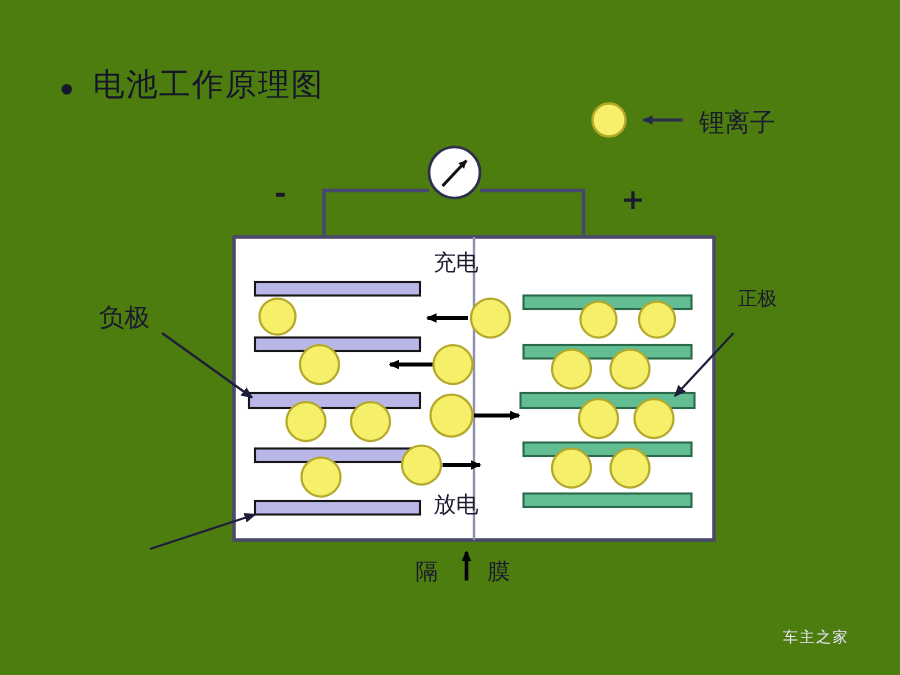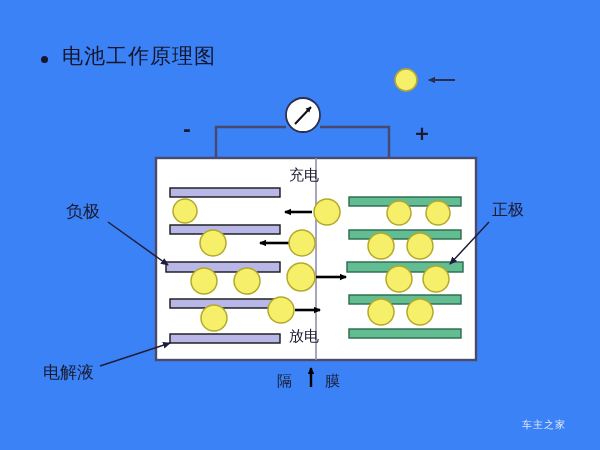--- a/index.html
+++ b/index.html
@@ -4,21 +4,21 @@
 <style>
   html, body {
     margin: 0; padding: 0;
     width: 600px; height: 450px;
     overflow: hidden;
     font-family: "DejaVu Sans", "Liberation Sans", sans-serif;
   }
   #stage {
     position: relative;
     width: 600px; height: 450px;
-    background: #3b82f6;
+    background: #4d7c0f;
   }
   #svgroot { position: absolute; left: 0; top: 0; }
   .lbl {
     position: absolute;
     color: #1a1a2e;
     white-space: nowrap;
     font-family: "DejaVu Sans", "Liberation Sans", sans-serif;
   }
   .title {
     left: 62px; top: 42px;
@@ -28,21 +28,21 @@
   }
   .bullet {
     position: absolute;
     left: 41px; top: 56px;
     width: 7px; height: 7px;
     border-radius: 50%;
     background: #16162c;
   }
   .legend-text { left: 466px; top: 70px; font-size: 17px; }
   .lbl-neg { left: 66px; top: 200px; font-size: 17px; }
-  .lbl-pos { left: 492px; top: 200px; font-size: 16px; }
+  .lbl-pos { left: 492px; top: 190px; font-size: 13px; }
   .lbl-elec { left: 43px; top: 361px; font-size: 17px; }
   .lbl-charge { left: 289px; top: 166px; font-size: 15px; text-align: right; }
   .lbl-discharge { left: 289px; top: 327px; font-size: 15px; font-family: Liberation Serif, serif; }
   .lbl-sep-a { left: 277px; top: 372px; font-size: 15px; }
   .lbl-sep-b { left: 325px; top: 372px; font-size: 15px; }
   .sign-minus { left: 183px; top: 118px; font-size: 19px; font-weight: bold; }
   .sign-plus  { left: 414px; top: 122px; font-size: 19px; font-weight: bold; }
   .watermark {
     left: 522px; top: 418px;
     font-size: 10px;
@@ -132,24 +132,24 @@
       <circle cx="281" cy="310" r="13" fill="#f5ef6a" stroke="#b5a92c" stroke-width="1.5"></circle>
     </g>
 
     <line x1="108" y1="222" x2="168" y2="265" stroke="#1e1e3a" stroke-width="1.5" marker-end="url(#leadHead)"></line>
     <line x1="489" y1="222" x2="450" y2="264" stroke="#1e1e3a" stroke-width="1.5" marker-end="url(#leadHead)"></line>
     <line x1="100" y1="366" x2="170" y2="343" stroke="#1e1e3a" stroke-width="1.5" marker-end="url(#leadHead)"></line>
 
     <line x1="311" y1="387" x2="311" y2="368" stroke="#000000" stroke-width="2.4" marker-end="url(#arrHead)"></line>
   </svg>
 
+  <div class="lbl legend-text">锂离子</div>
   <div class="lbl sign-minus">-</div>
   <div class="lbl sign-plus">+</div>
   <div class="lbl lbl-neg">负极</div>
   <div class="lbl lbl-pos">正极</div>
-  <div class="lbl lbl-elec">电解液</div>
   <div class="lbl lbl-charge">充电</div>
   <div class="lbl lbl-discharge">放电</div>
   <div class="lbl lbl-sep-a">隔</div>
   <div class="lbl lbl-sep-b">膜</div>
   <div class="lbl watermark">车主之家</div>
 
 </div>
 
 </body></html>

